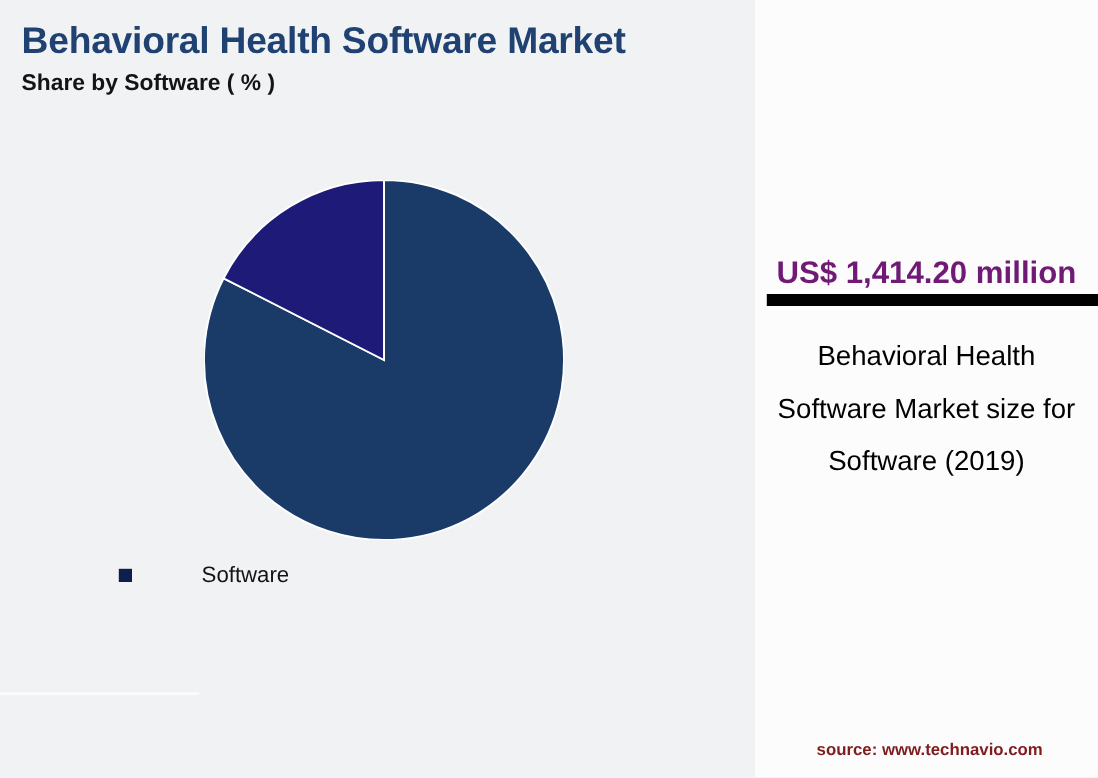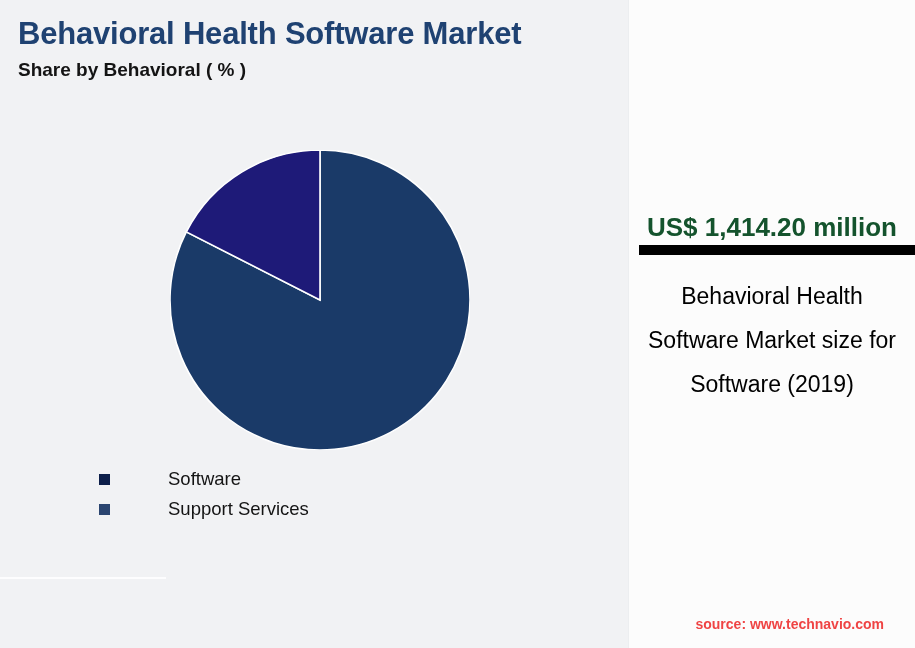--- a/index.html
+++ b/index.html
@@ -108,21 +108,21 @@
     box-sizing: border-box;
   }
   #kpi-value {
     position: absolute;
     left: 0;
     right: 0;
     top: 212px;
     text-align: center;
     font-size: 26px;
     font-weight: bold;
-    color: #14532d;
+    color: #701a75;
     white-space: nowrap;
   }
   #kpi-bar {
     position: absolute;
     left: 10px;
     right: 0;
     top: 245px;
     height: 10px;
     background: #000000;
   }
@@ -131,56 +131,52 @@
     left: 18px;
     right: 18px;
     top: 274px;
     text-align: center;
     font-size: 23px;
     line-height: 44px;
     color: #000000;
   }
   #source-note {
     position: absolute;
-    right: 31px;
+    right: 46px;
     bottom: 16px;
     font-size: 14px;
     font-weight: bold;
-    color: #ef4444;
+    color: #7f1d1d;
     white-space: nowrap;
   }
 </style>
 </head>
 <body>
 
 <div id="canvas">
 
   <div id="left-panel">
 
     <div id="chart-title">Behavioral Health Software Market</div>
 
-    <div id="chart-subtitle">Share by Behavioral ( % )</div>
+    <div id="chart-subtitle">Share by Software ( % )</div>
 
     <div id="pie-wrap">
       <svg id="pie-svg" viewBox="0 0 300 300">
         <g id="pie-slices">
             <path d="M 150 150 L 150.00 0.00 A 150 150 0 1 1 16.35 81.90 Z" fill="#1a3a68" stroke="#ffffff" stroke-width="1.6"></path>
             <path d="M 150 150 L 16.35 81.90 A 150 150 0 0 1 150.00 0.00 Z" fill="#1e1a78" stroke="#ffffff" stroke-width="1.6"></path>
           </g>
       </svg>
     </div>
 
     <div id="legend">
       <div class="legend-row">
         <span class="legend-swatch" style="background: rgb(13, 31, 74);"></span>
         <span class="legend-label">Software</span>
-      </div>
-      <div class="legend-row">
-        <span class="legend-swatch" style="background: rgb(43, 69, 112);"></span>
-        <span class="legend-label">Support Services</span>
       </div>
     </div>
 
     <div id="bottom-rule"></div>
   </div>
 
   <div id="right-panel">
 
     <div id="kpi-value">US$ 1,414.20 million</div>
 

